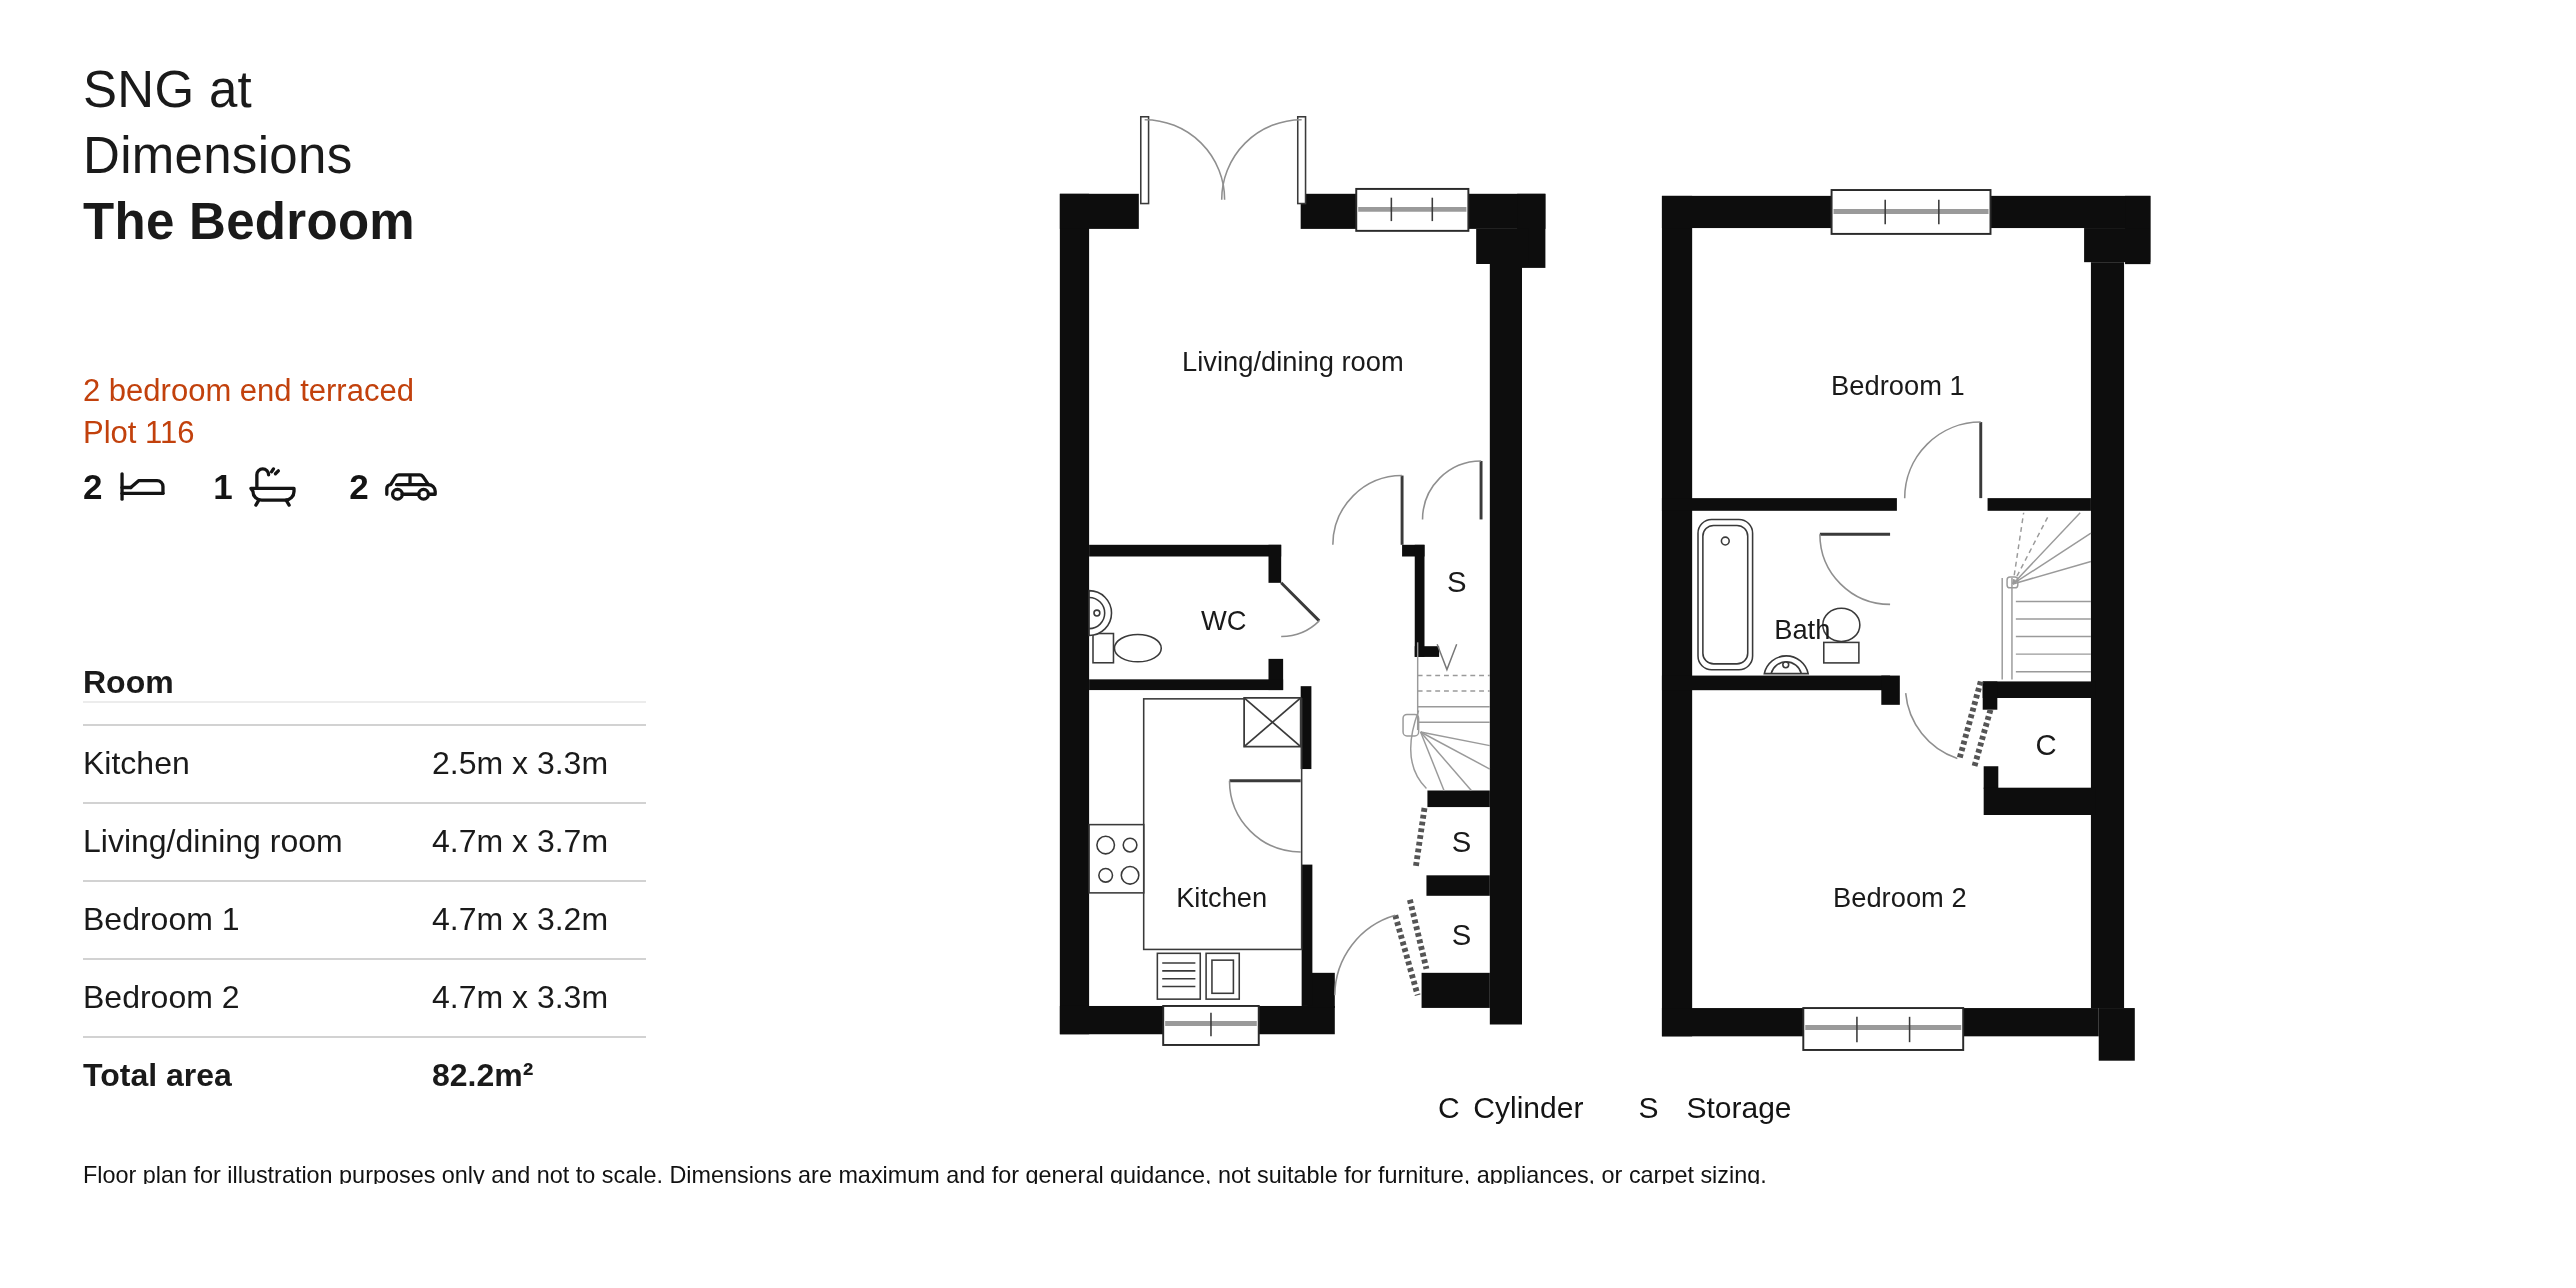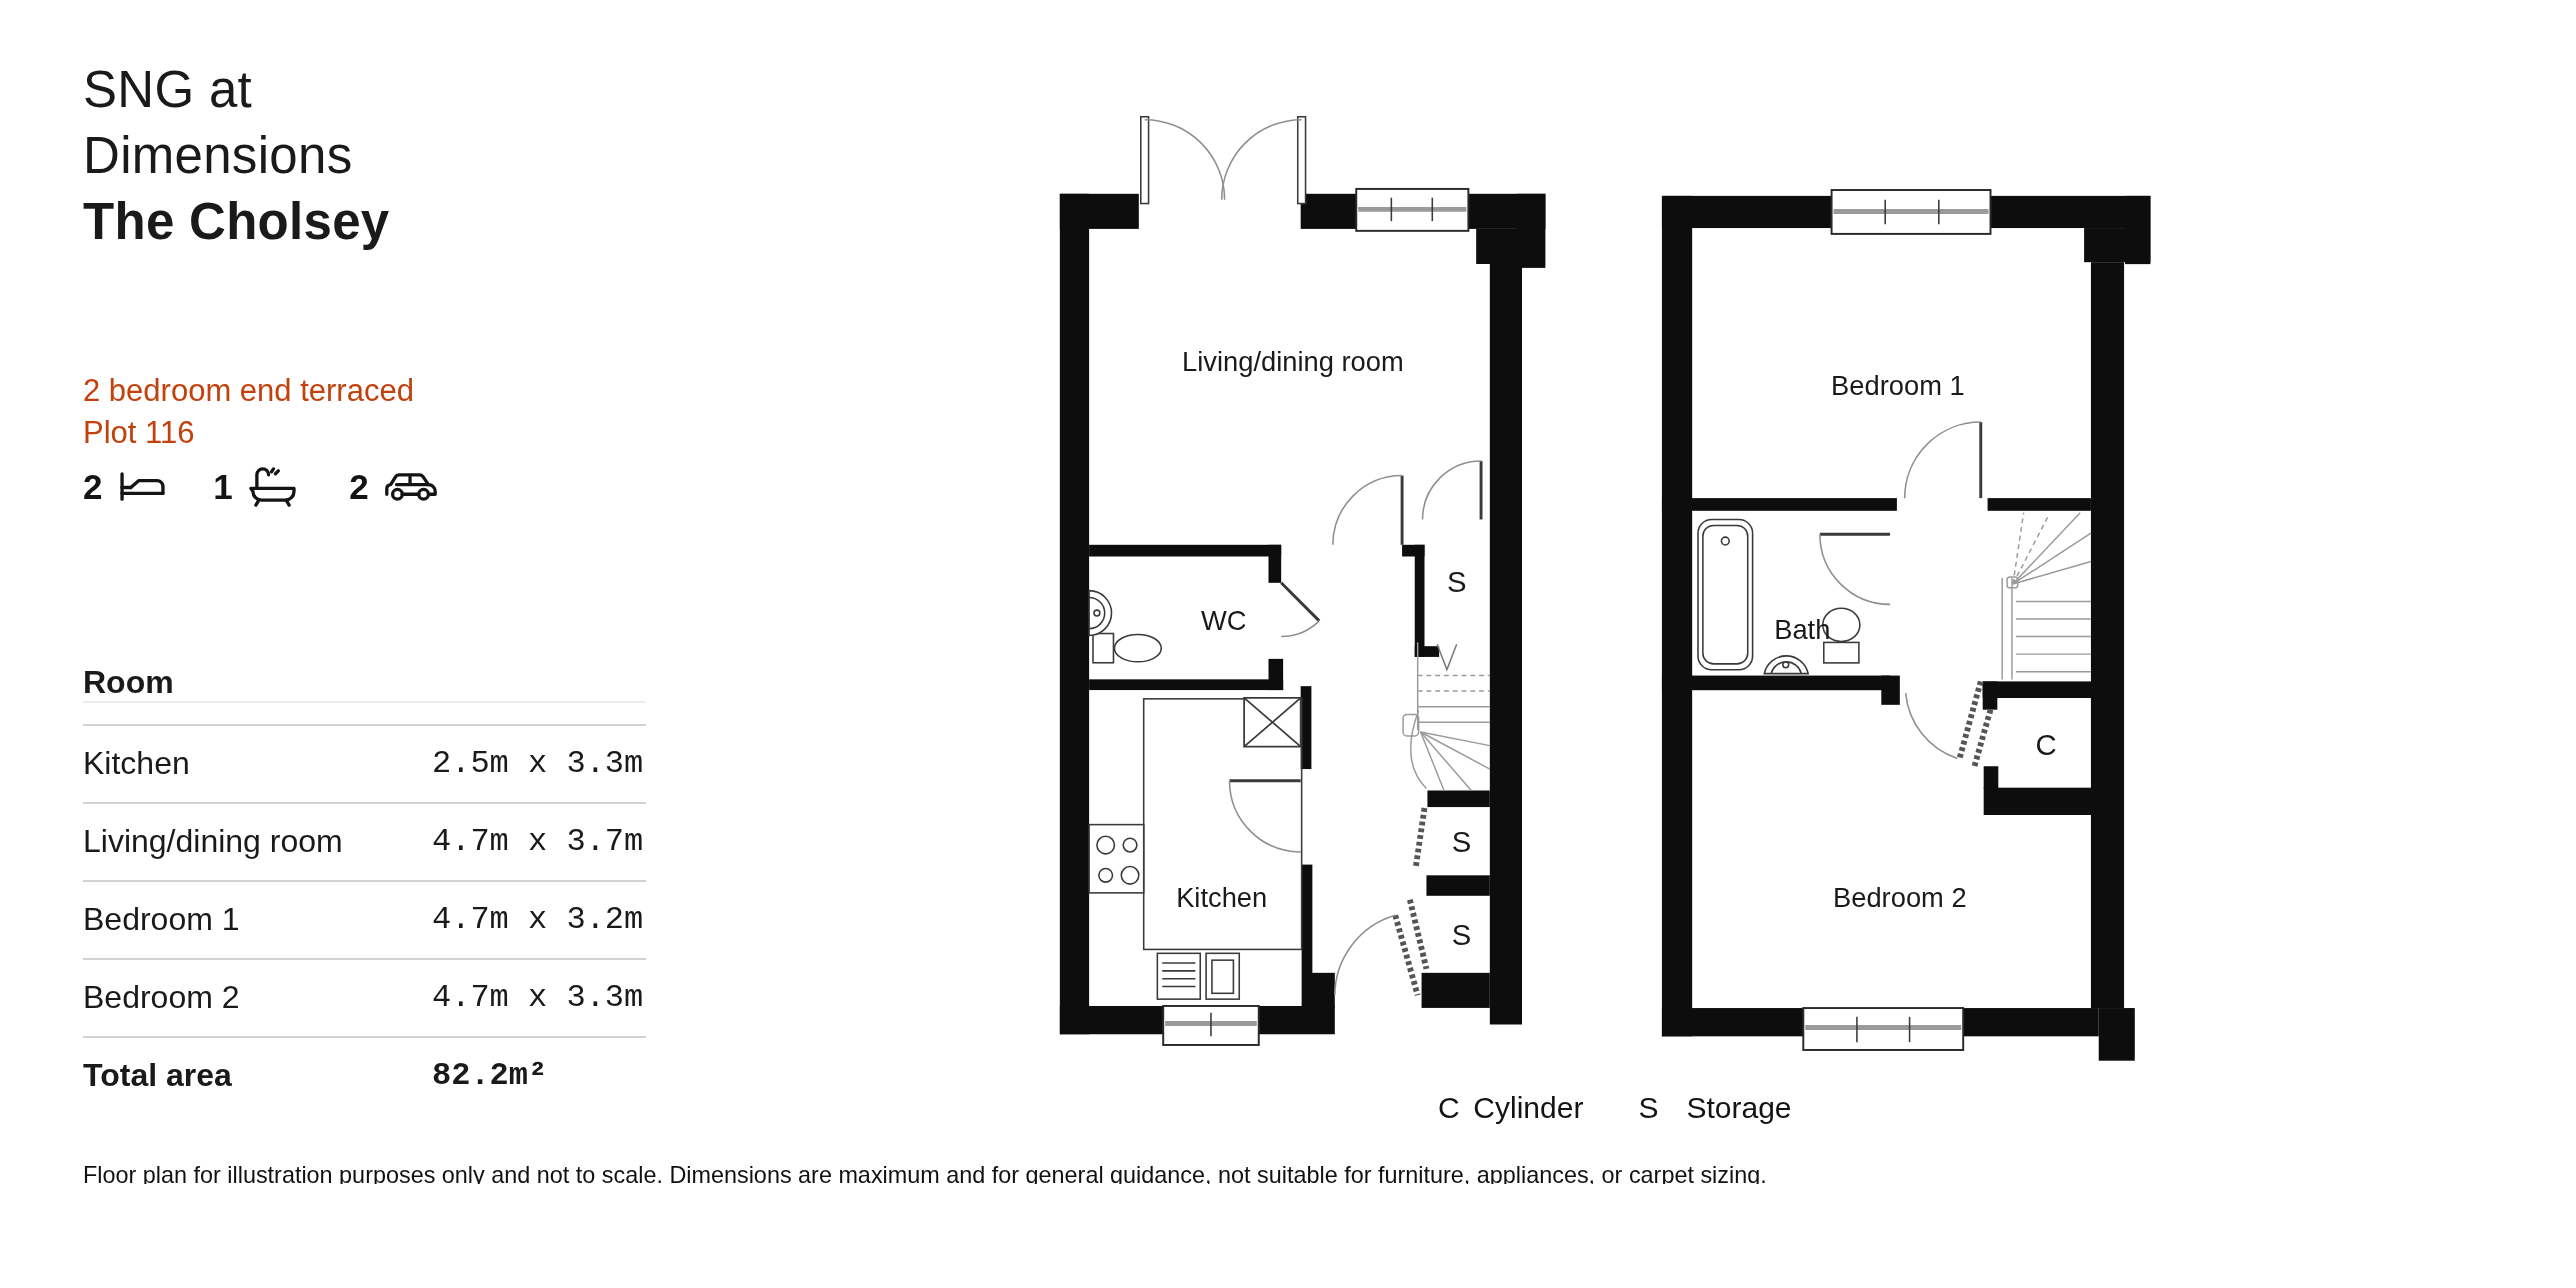--- a/index.html
+++ b/index.html
@@ -13,21 +13,21 @@
   
   .features{position:absolute;left:83px;top:463px;display:flex;align-items:center;height:47px;}
   .feat-num{font-size:35px;font-weight:700;color:#141414;}
   .feat-icon{margin-left:12.7px;display:flex;align-items:center;}
   .gap1{width:43px;} .gap2{width:49px;}
   
   .room-table{position:absolute;left:83px;top:664px;width:563px;font-size:32px;}
   .t-header{height:37px;font-weight:700;border-bottom:2px solid #ececec;}
   .t-spacer{height:20.5px;}
   .t-row{position:relative;height:76px;border-top:2px solid #d2d2d2;display:flex;align-items:center;}
-  .t-val{position:absolute;left:349px;font-family:Liberation Mono, monospace;}
+  .t-val{position:absolute;left:349px;}
   .t-total{font-weight:700;}
   
   .plan{position:absolute;}
   .plan-gf{left:1054px;top:98px;width:546px;height:956px;}
   .plan-ff{left:1659px;top:176px;width:507px;height:888px;}
   svg text{font-family:"Liberation Sans", sans-serif;fill:#1a1a1a;}
   
   .legend{position:absolute;left:1438px;top:1091px;display:flex;align-items:baseline;
           font-size:30px;color:#141414;}
   .legend .key{font-weight:400;}
@@ -35,21 +35,21 @@
   .footer{position:absolute;left:83px;top:1162px;font-size:23.4px;color:#111;}
 </style>
 </head>
 <body>
 
 <div class="page">
 
   <div class="title">
     <div>SNG at</div>
     <div>Dimensions</div>
-    <div class="bold">The Cholsey</div>
+    <div class="bold">The Bedroom</div>
   </div>
 
   <div class="subtitle">
     <div>2 bedroom end terraced</div>
     <div>Plot 116</div>
   </div>
 
   <div class="features">
     <span class="feat-num">2</span>
     <span class="feat-icon">

